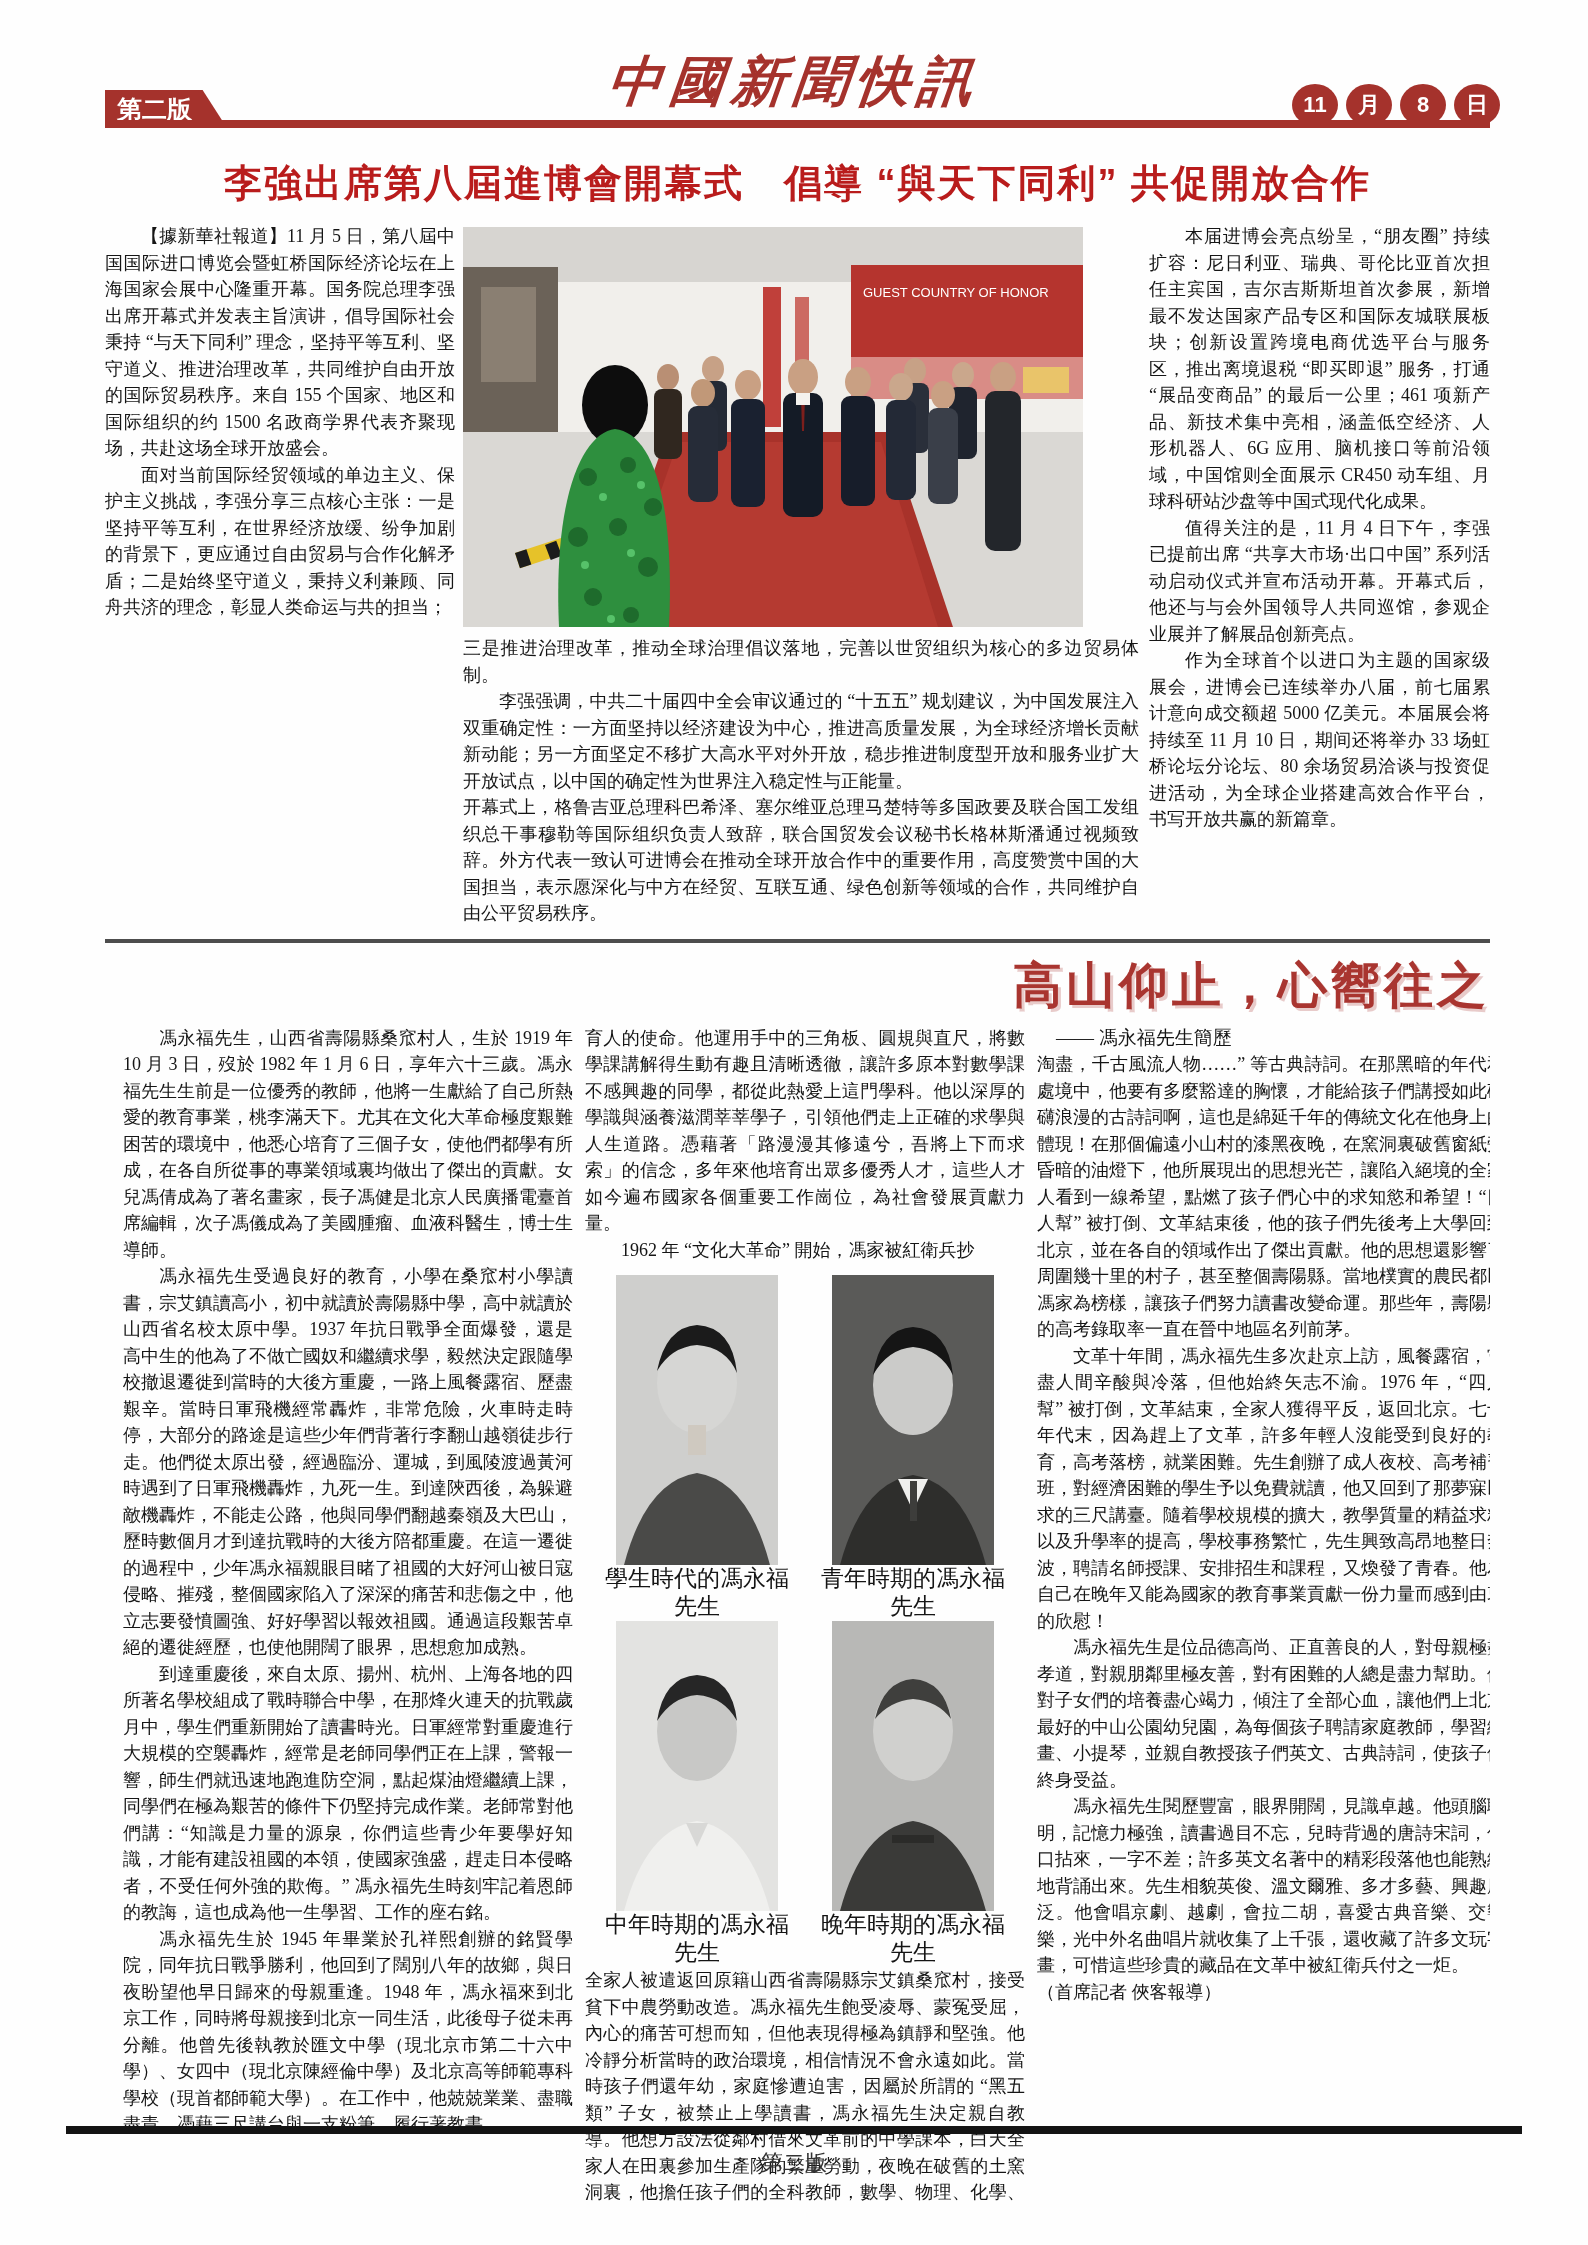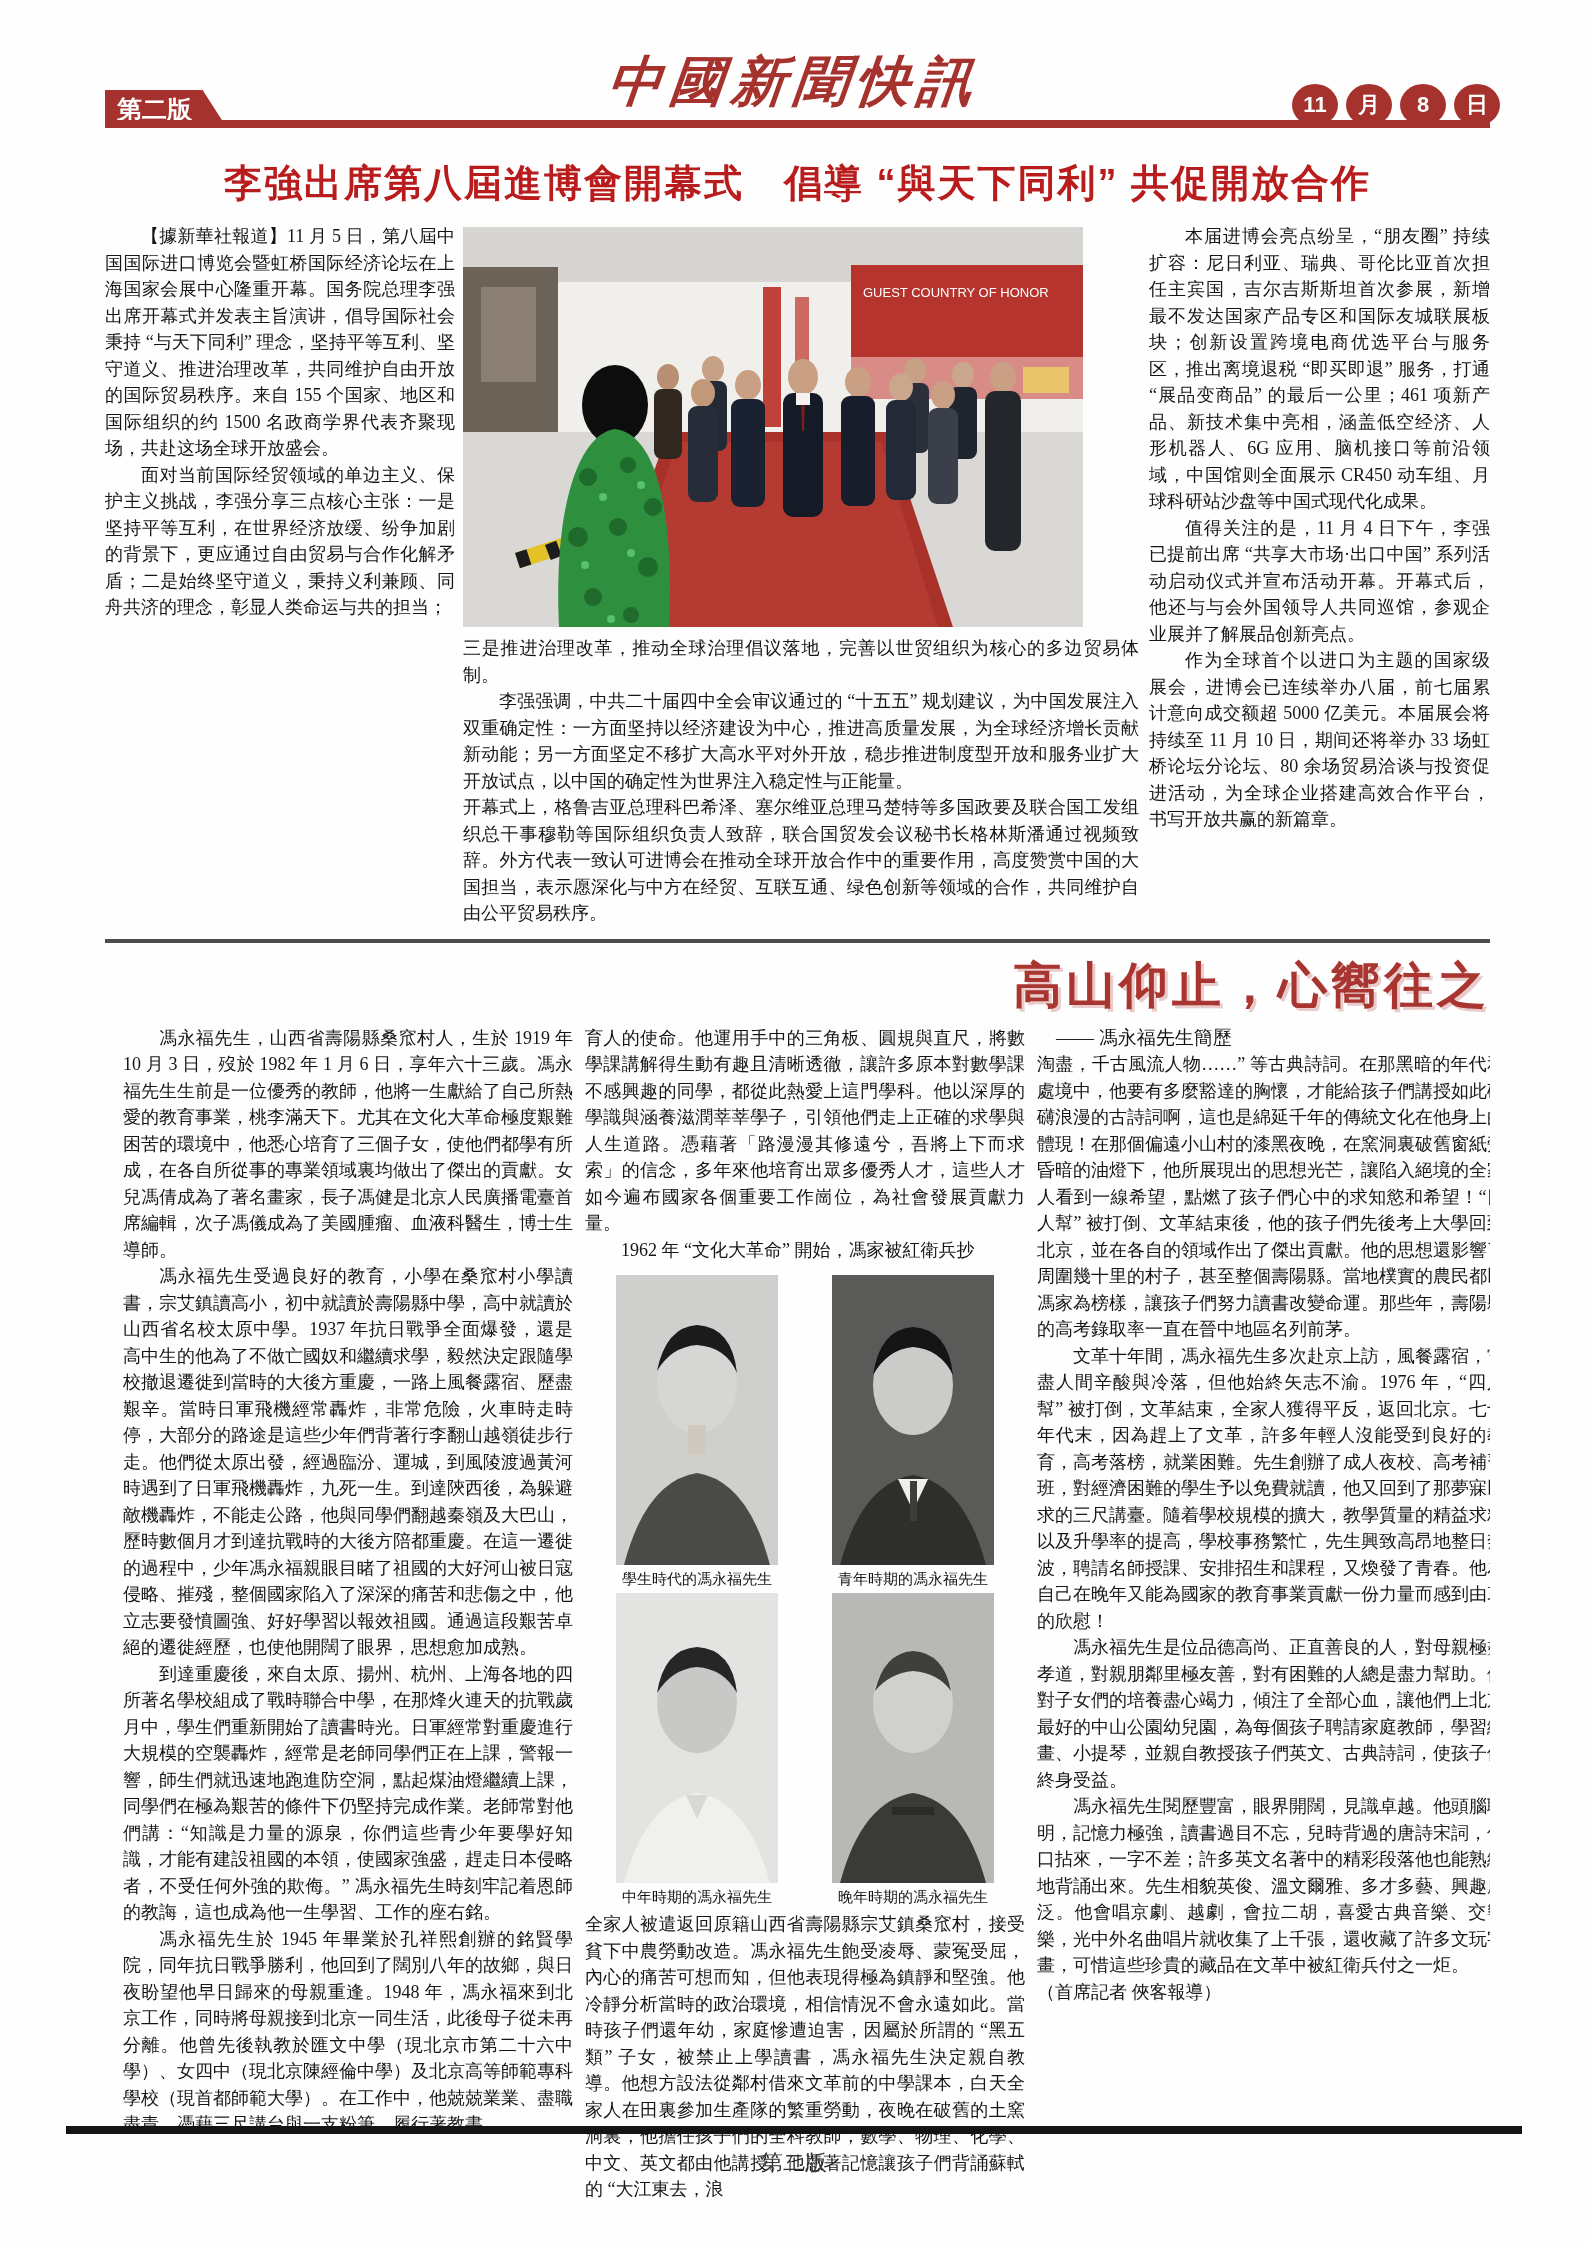--- a/index.html
+++ b/index.html
@@ -44,21 +44,21 @@
            text-shadow:3px 3px 0 rgba(169,53,48,0.25);}
   .a2-cols{display:flex;gap:12px;height:1180px;overflow:hidden;margin-top:6px;margin-left:18px;}
   .a2-col1{width:450px;flex:none;}
   .a2-col2{width:440px;flex:none;}
   .a2-col3{width:468px;flex:none;}
   .byline{font-size:19px;margin:0 0 6px 0;text-indent:1em;}
   .photo-grid{margin-top:12px;}
   .photo-pair{display:flex;justify-content:center;gap:26px;}
   .photo-cell{width:190px;text-align:center;}
   .portrait{width:162px;height:290px;display:block;margin:0 auto;}
-  .photo-caption{font-size:15px;line-height:28px;font-family:Liberation Serif, serif;}
+  .photo-caption{font-size:23px;line-height:28px;font-family:Liberation Serif, serif;}
   .col2-bottom{margin-top:4px;}
 
   
   .footer-rule{position:absolute;left:66px;right:66px;top:2126px;height:8px;background:#141414;}
   .footer-page{position:absolute;top:2148px;left:0;width:100%;text-align:center;font-size:22px;color:#333;}
 </style>
 </head>
 <body>
 
 <div class="page">

